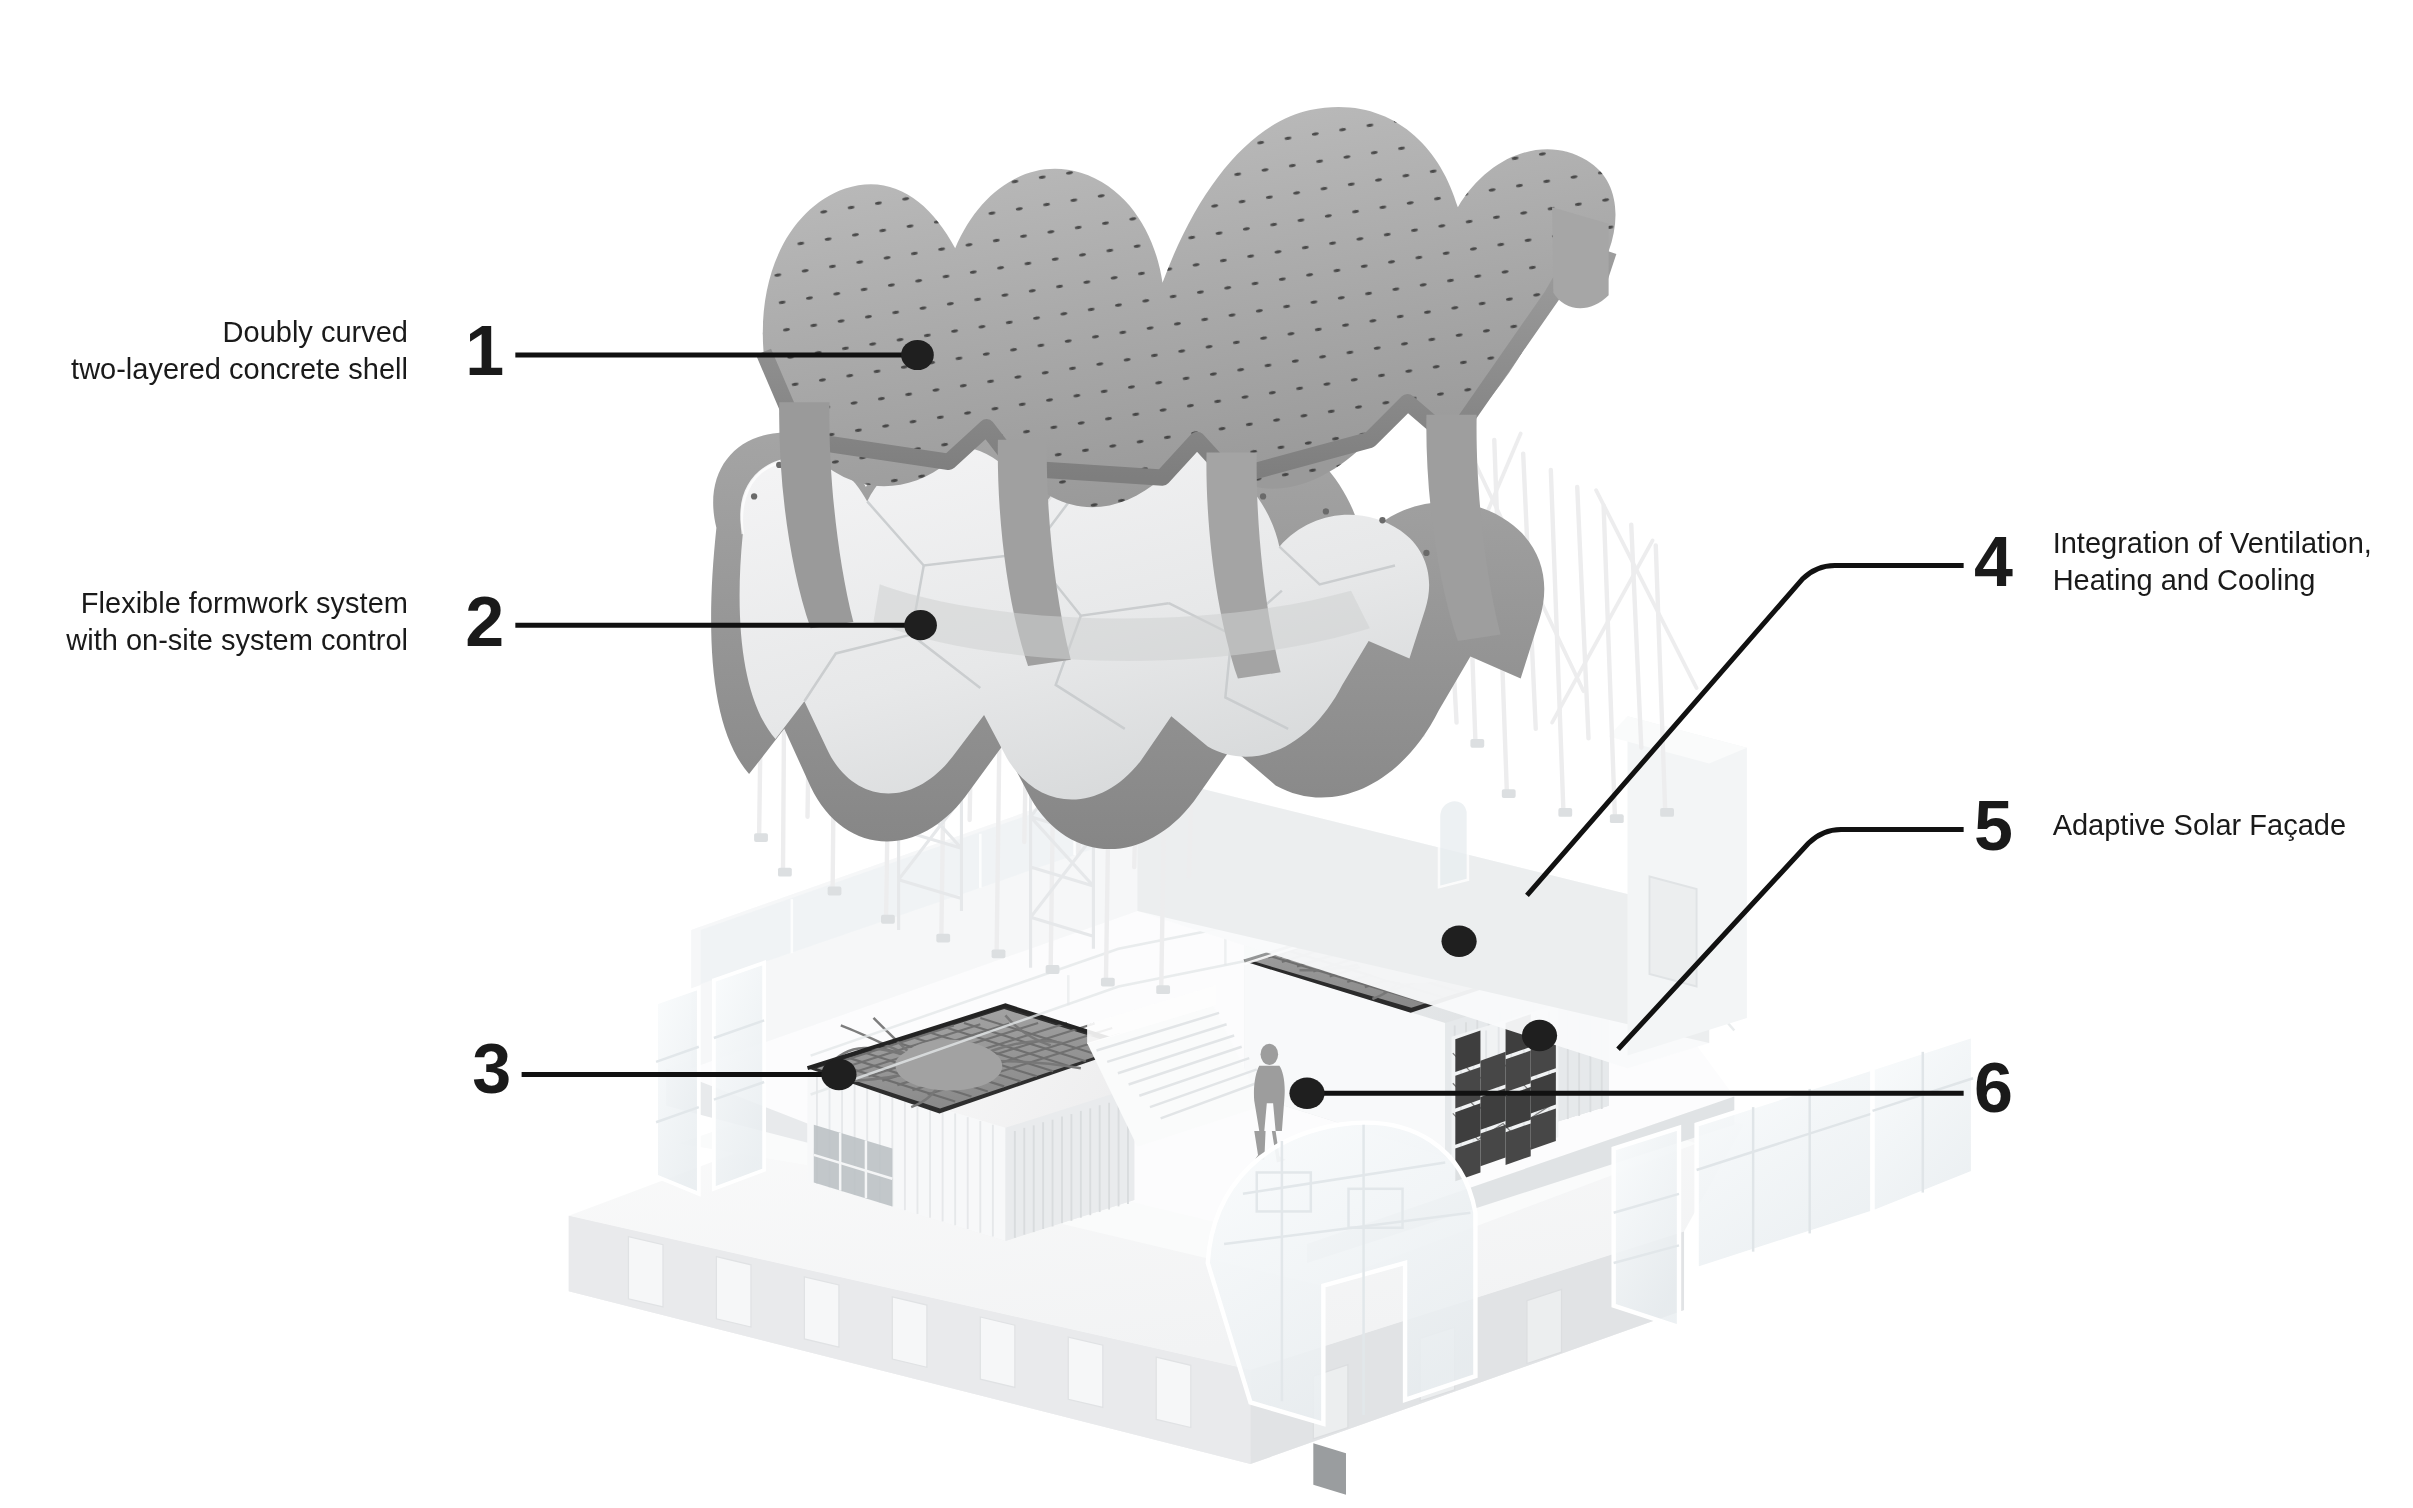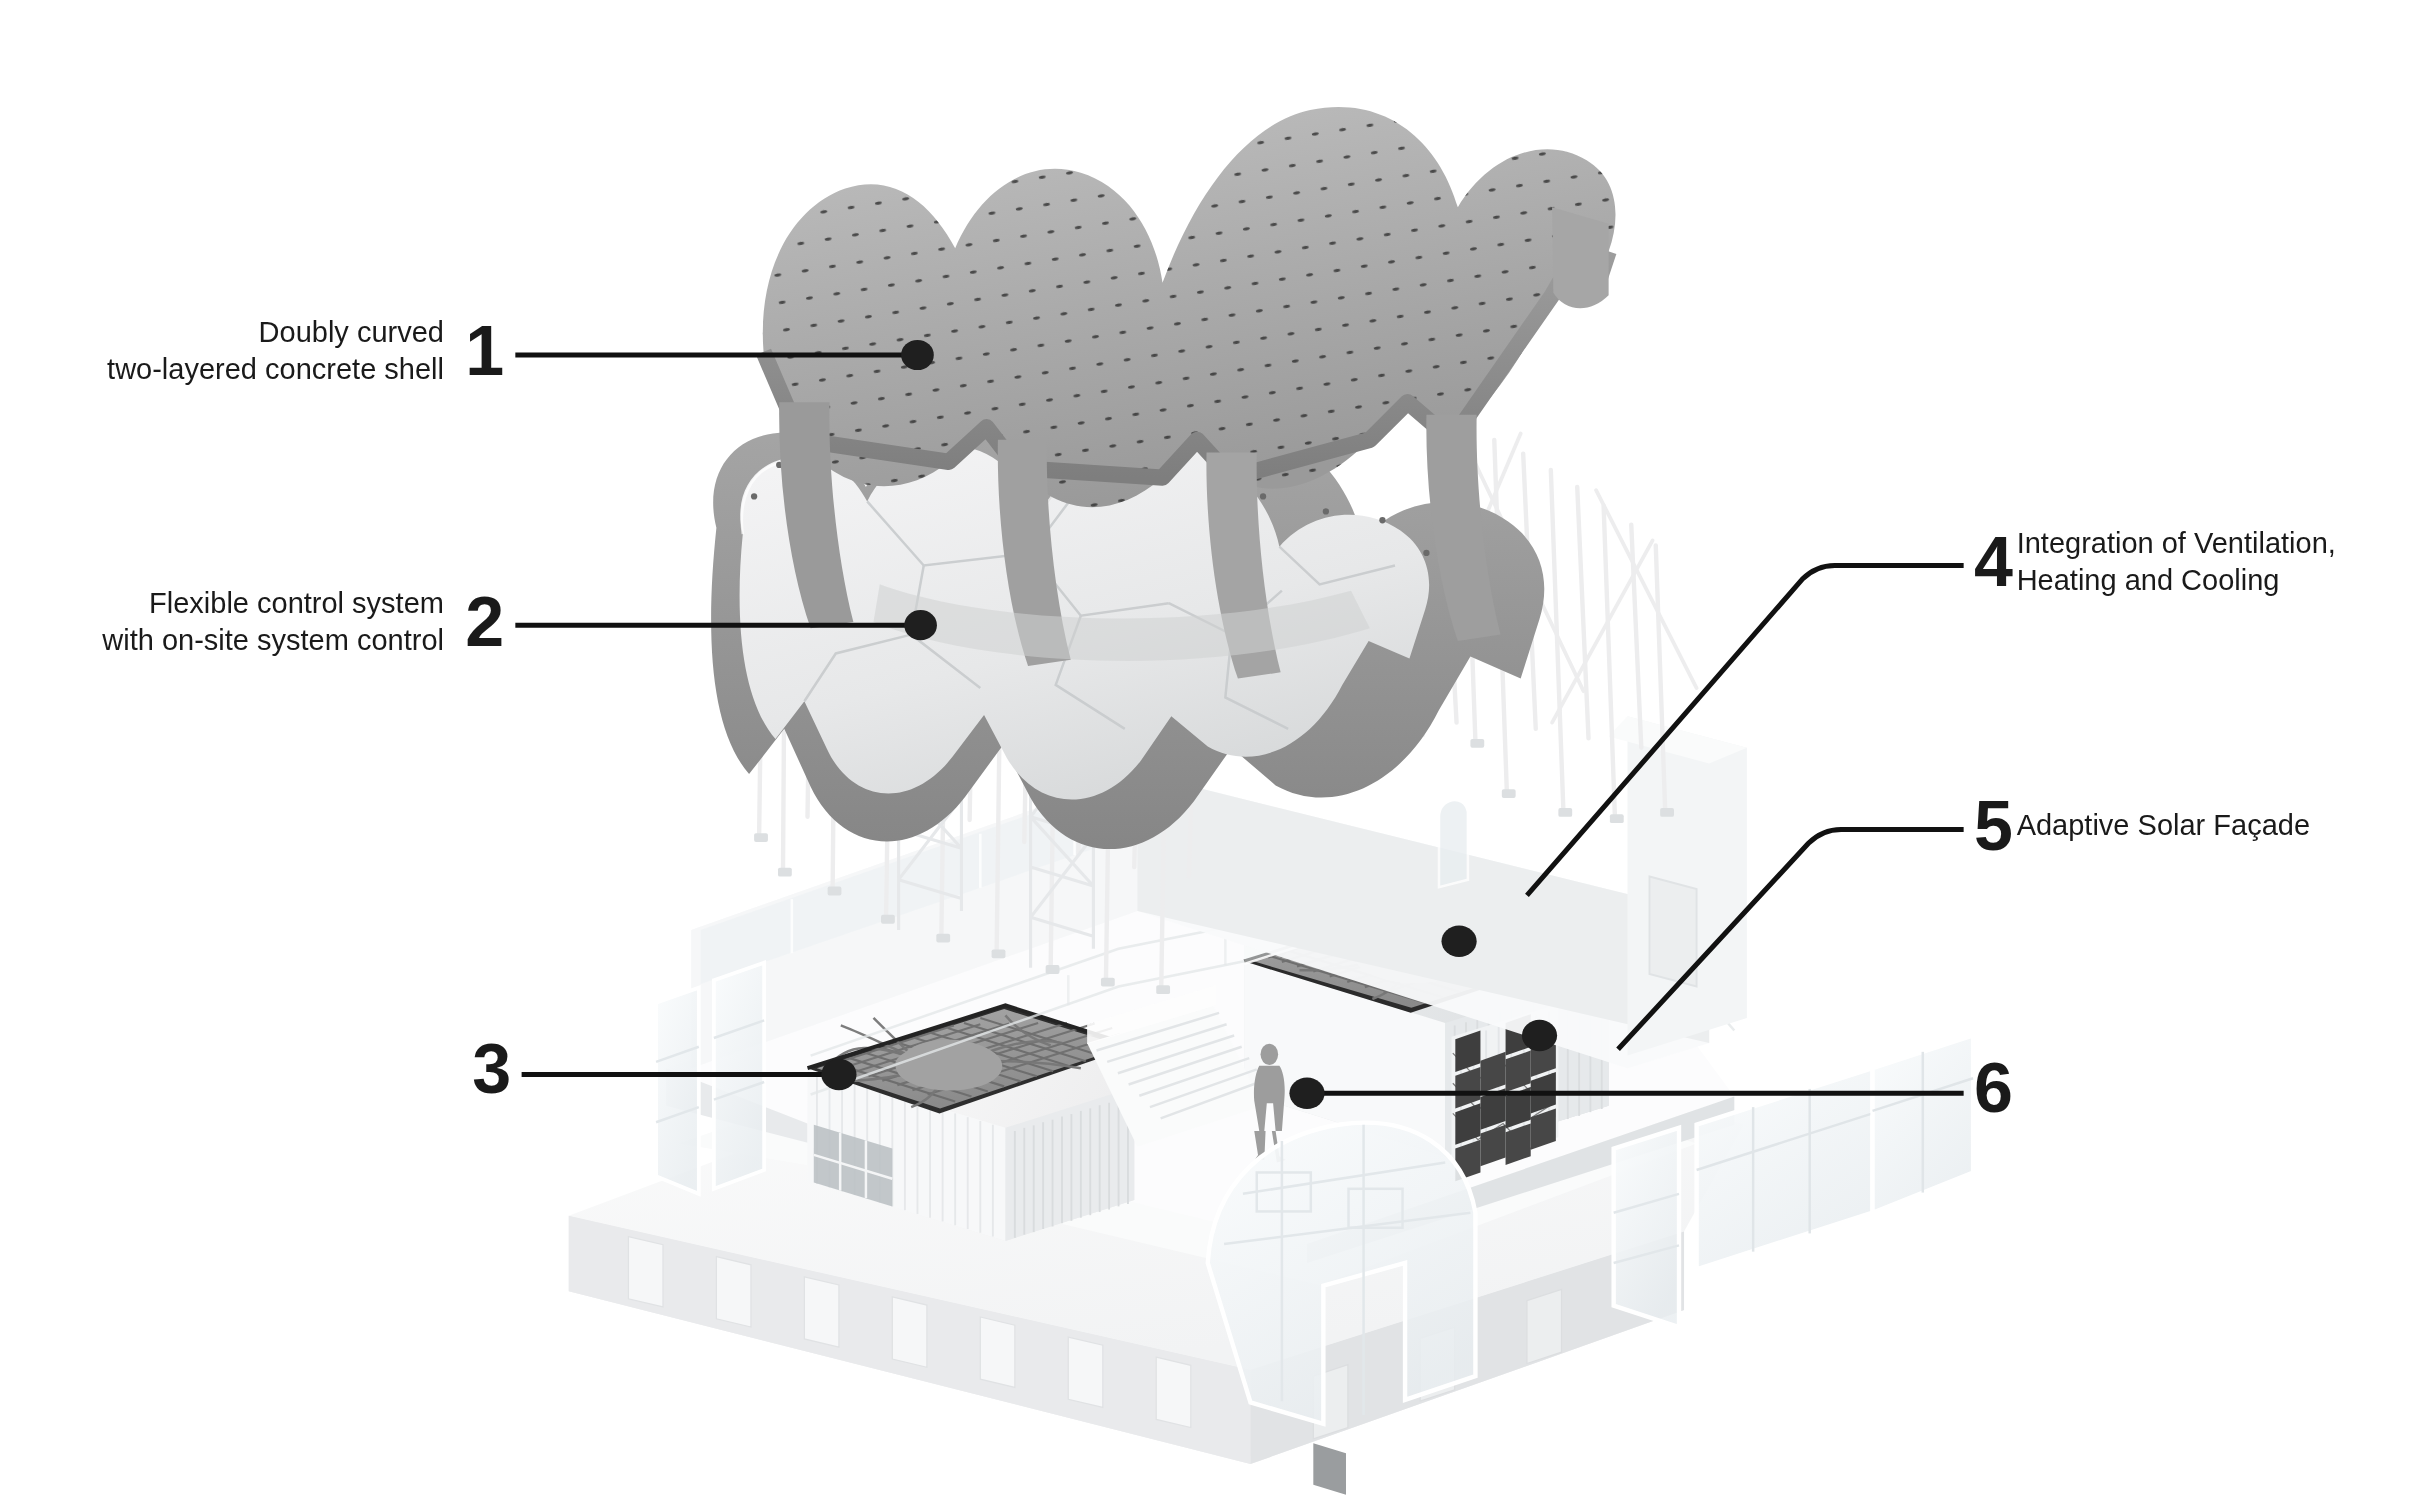--- a/index.html
+++ b/index.html
@@ -21,20 +21,21 @@
     inset: 0;
     background: #ffffff;
   }
 
   
   .callout {
     position: absolute;
     display: flex;
     align-items: center;
     white-space: nowrap;
+    gap: 36px;
   }
   .callout .num {
     font-size: 70px;
     font-weight: 700;
     color: #1a1a1a;
     line-height: 1;
     letter-spacing: -1.3px;
   }
   .callout .txt {
     font-size: 29px;
@@ -647,21 +648,21 @@
   <div class="callout left" style="left:151px; top:314px; width:352px;">
     <div class="txt">
       <div>Doubly curved</div>
       <div>two-layered concrete shell</div>
     </div>
     <div class="num">1</div>
   </div>
 
   <div class="callout left" style="left:88px; top:585px; width:415px;">
     <div class="txt">
-      <div>Flexible control system</div>
+      <div>Flexible formwork system</div>
       <div>with on-site system control</div>
     </div>
     <div class="num">2</div>
   </div>
 
   <div class="callout left" style="left:145px; top:1034px; width:365px;">
     <div class="num">3</div>
   </div>
 
   <div class="callout right" style="left:1974px; top:525px;">

